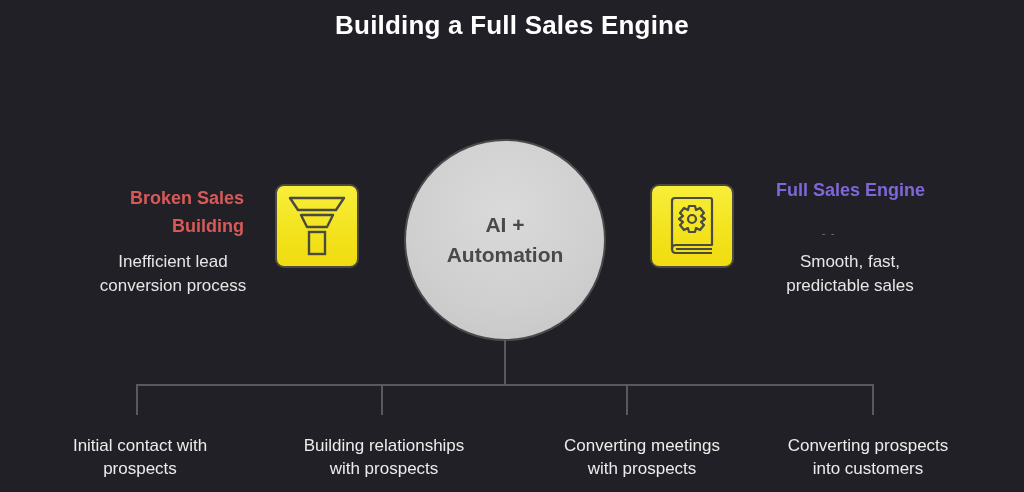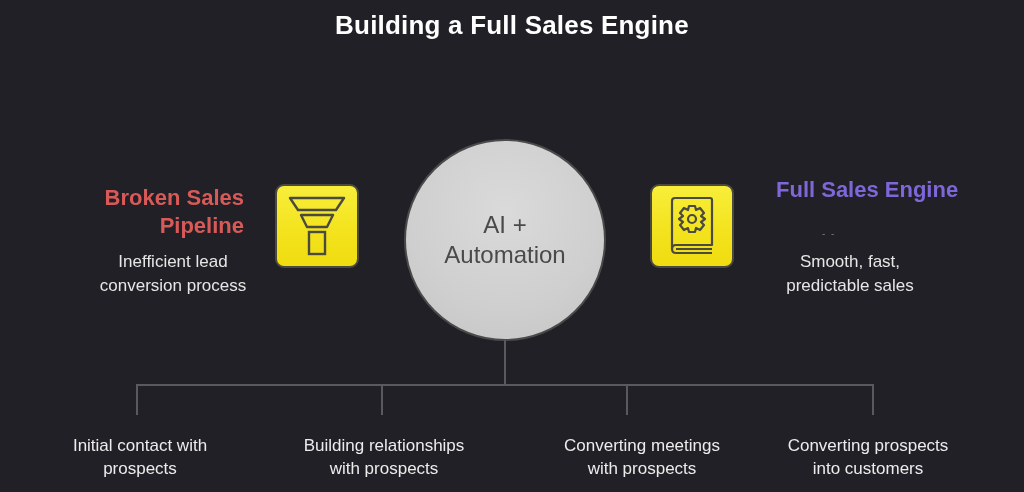--- a/index.html
+++ b/index.html
@@ -9,21 +9,21 @@
       position: relative; overflow: hidden;
       font-family: "Liberation Sans", "DejaVu Sans", sans-serif;
       color: #e8e8e8;
     }
     .title {
       position: absolute; left: 0; top: 10px; width: 1024px;
       text-align: center; font-size: 26px; font-weight: bold;
       color: #ffffff; letter-spacing: 0.2px;
     }
     .heading {
-      position: absolute; font-weight: bold; font-size: 22px; line-height: 28px;
+      position: absolute; font-weight: bold; font-size: 18px; line-height: 28px;
     }
     .heading.left { right: 780px; top: 184px; text-align: right; color: #d85a58; width: 200px; }
     .heading.right { left: 768px; top: 176px; color: #7f67d8; width: 240px; margin-left: 8px; }
     .desc {
       position: absolute; font-size: 17px; line-height: 24px; color: #e6e6e6; text-align: center;
     }
     .desc.left { left: 78px; top: 250px; width: 190px; }
     .desc.right { left: 755px; top: 250px; width: 190px; }
     .dash { position: absolute; left: 822px; top: 228px; color: #777; font-size: 10px; }
     .icon-box {
@@ -38,36 +38,36 @@
     .icon-box.right { left: 650px; top: 184px; }
     .hub {
       position: absolute; left: 404px; top: 139px; width: 202px; height: 202px;
       border-radius: 50%;
       background: radial-gradient(circle at 50% 35%, #dadada 0%, #cfcfcf 60%, #c4c4c4 100%);
       border: 2px solid #4a4a4a; box-sizing: border-box;
       display: flex; align-items: center; justify-content: center;
       text-align: center;
     }
     .hub span {
-      font-size: 24px; font-weight: normal; color: #4a4a4a; line-height: 30px;
+      font-size: 21px; font-weight: bold; color: #4a4a4a; line-height: 30px;
     }
     .line { position: absolute; background: #5a5a5e; }
     .step {
       position: absolute; top: 434px; width: 220px; text-align: center;
       font-size: 17px; line-height: 23px; color: #ececec;
     }
   </style>
 </head>
 <body>
 
 <div class="title">Building a Full Sales Engine</div>
 
 <div class="heading left">
   <div>Broken Sales</div>
-  <div>Pipeline</div>
+  <div>Building</div>
 </div>
 <div class="desc left">
   <div>Inefficient lead</div>
   <div>conversion process</div>
 </div>
 <div class="icon-box left">
   <svg width="60" height="64" viewBox="0 0 60 64">
     <polygon points="3,4 57,4 49,16 11,16" fill="none" stroke="#4a4a40" stroke-width="2.4" stroke-linejoin="round"></polygon>
     <polygon points="14,21 46,21 40,33 20,33" fill="none" stroke="#4a4a40" stroke-width="2.4" stroke-linejoin="round"></polygon>
     <rect x="22" y="38" width="16" height="22" fill="none" stroke="#4a4a40" stroke-width="2.4"></rect>

